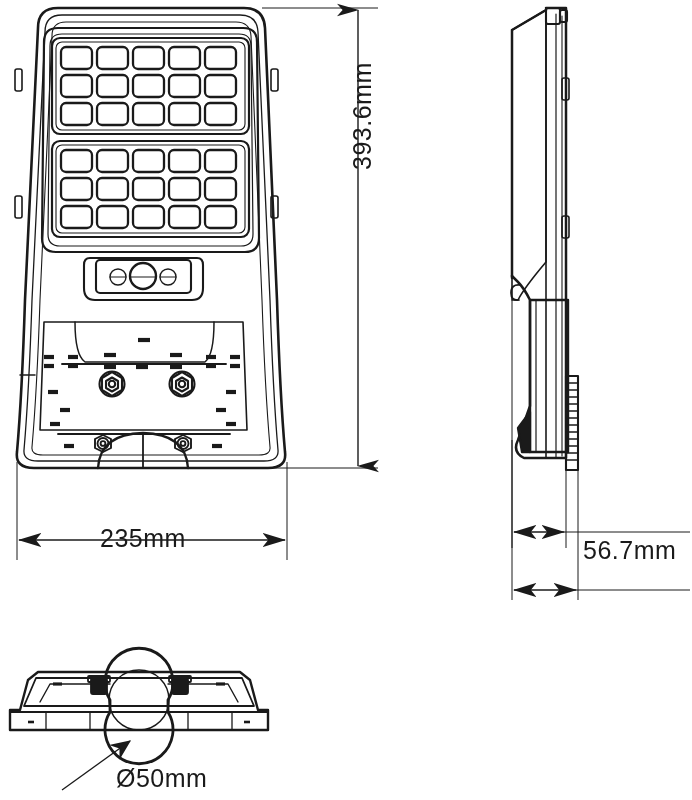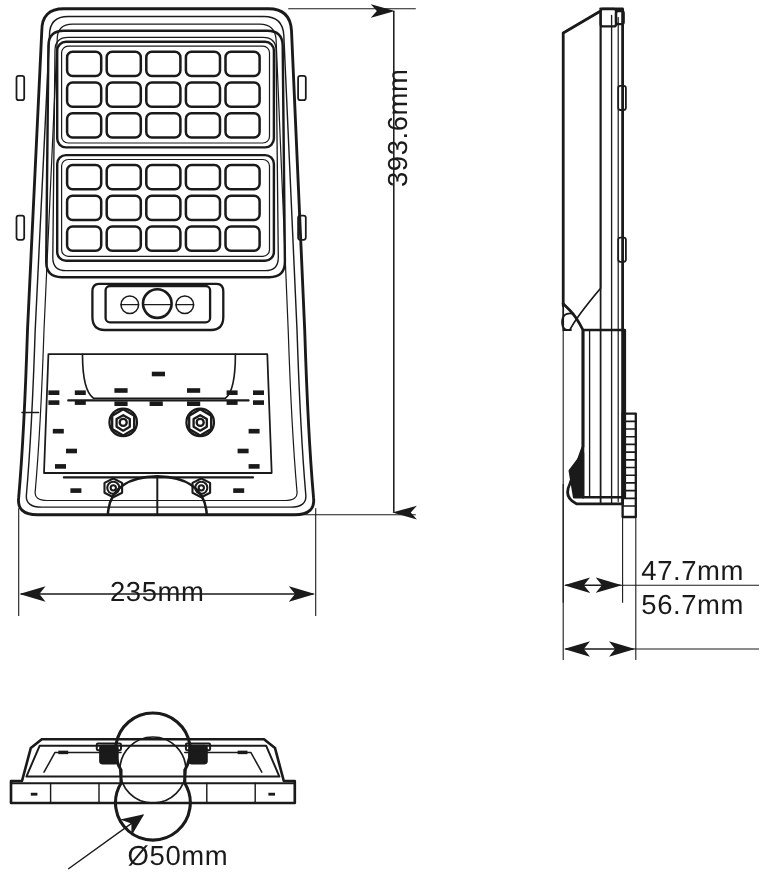--- a/index.html
+++ b/index.html
@@ -268,19 +268,18 @@
       <line x1="576" y1="590" x2="690" y2="590" stroke-width="1"></line>
 
       <line x1="62" y1="790" x2="130" y2="741" stroke-width="1.3" marker-end="url(#arrLead)"></line>
     </g>
   </svg>
 
   <div class="dimtext vert" style="left:348px;top:170px;transform:rotate(-90deg);transform-origin:0 0;">393.6mm</div>
 
   <div class="dimtext" style="left:100px;top:524px;">235mm</div>
 
-  <div class="dimtext" style="left:583px;top:505px;">47.7mm</div>
 
   <div class="dimtext" style="left:583px;top:536px;">56.7mm</div>
 
   <div class="dimtext" style="left:116px;top:764px;">Ø50mm</div>
 
 </div>
 
 </body></html>

